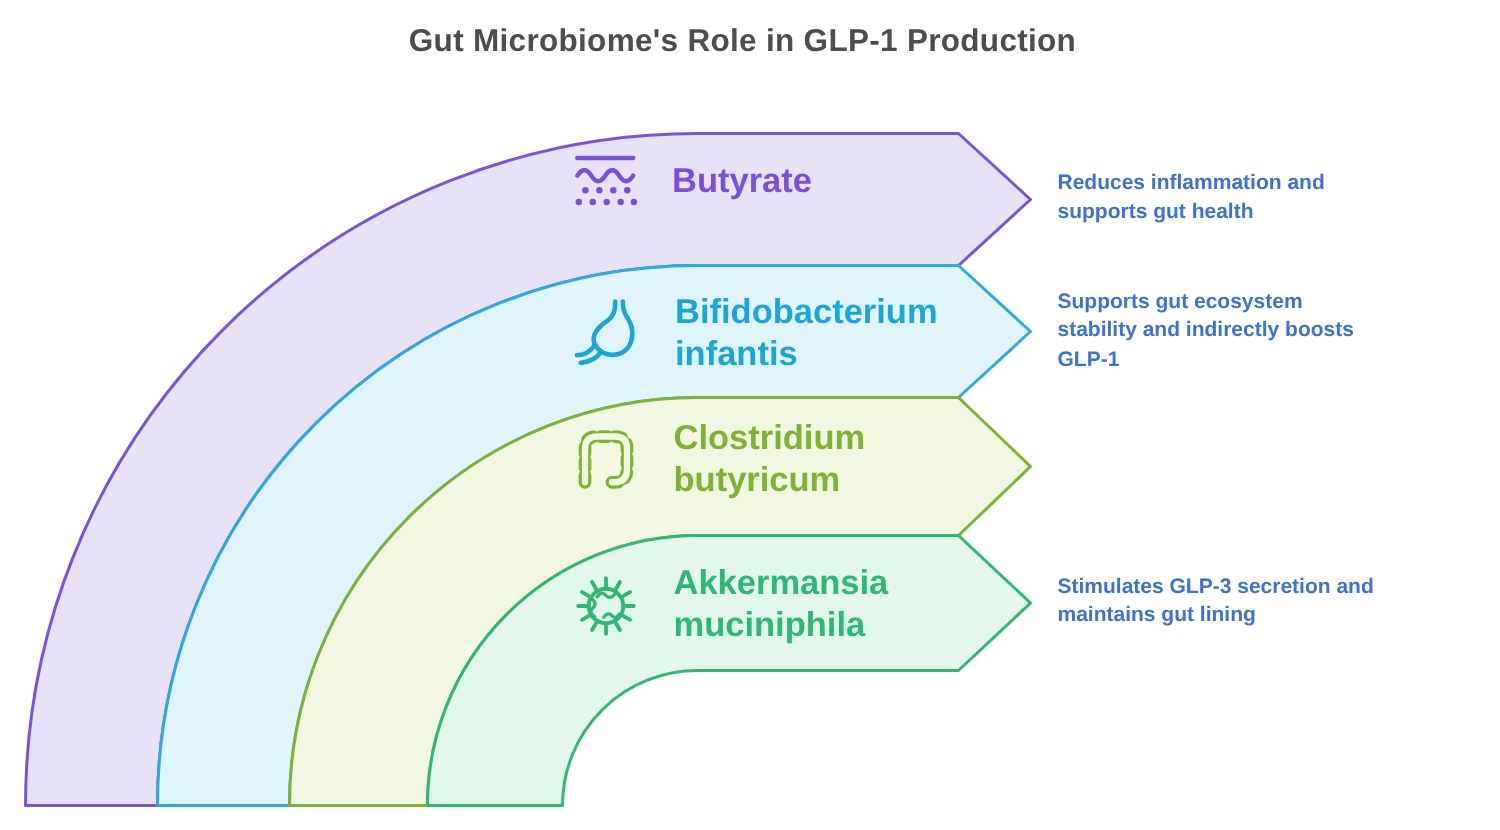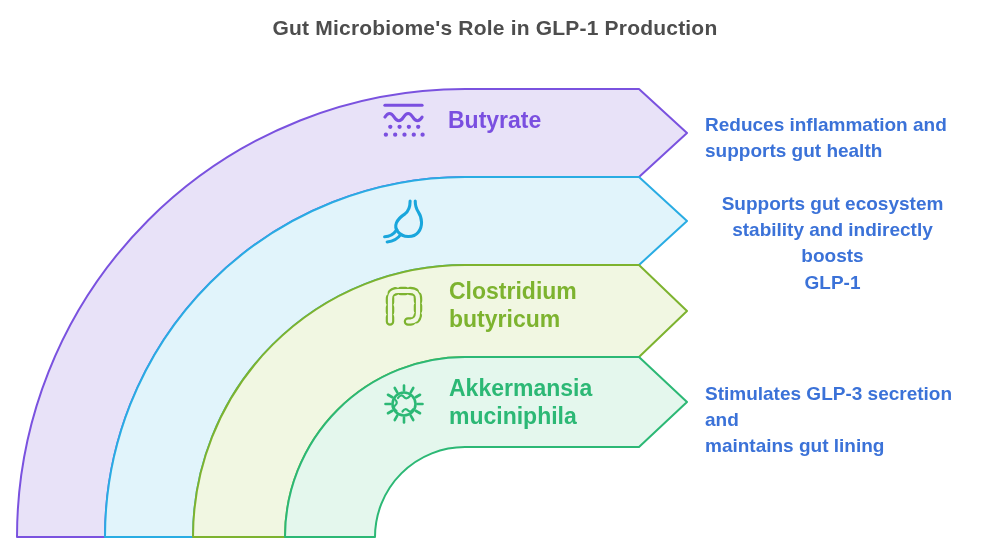--- a/index.html
+++ b/index.html
@@ -38,31 +38,31 @@
     font-size: 23px;
     font-weight: 600;
     line-height: 1.22;
     white-space: pre-line;
     max-width: 215px;
   }
   .desc {
     position: absolute;
     left: 705px;
     width: 255px;
-    font-size: 19px;
+    font-size: 14px;
     font-weight: 600;
     line-height: 1.38;
     white-space: pre-line;
   }
   .row-1 { top: 76px;  height: 89px; }
   .row-2 { top: 177px; height: 88px; }
   .row-3 { top: 265px; height: 80px; }
   .row-4 { top: 357px; height: 90px; }
   .desc-1 { top: 112px; }
-  .desc-2 { top: 191px; text-align: center; }
+  .desc-2 { top: 191px; }
   .desc-3 { top: 290px; }
   .desc-4 { top: 381px; }
 </style>
 </head>
 <body>
 
 <div class="stage">
 
   <div class="title" style="color: rgb(77, 77, 77);">Gut Microbiome's Role in GLP-1 Production</div>
 
@@ -107,20 +107,22 @@
 supports gut health</div>
 
   <div class="band-row row-2">
     <svg class="icon" width="49" height="49" viewBox="0 0 48 48">
       <g fill="none" stroke-linecap="round" stroke-linejoin="round" stroke-width="3" stroke="#19a6dc">
         <path d="M29.5 4 C29.5 10 28.5 13.5 24.5 16.5 C16 22 13 28.5 17.5 34 C22.5 40 32.5 40.5 37.5 34.5 C42 29 41.5 20.5 37.5 14.5 C35 11 34.5 8 34.5 4"></path>
         <path d="M16.5 32 C13.5 36.5 9 39 4.5 39"></path>
         <path d="M7 44 C12.5 43.5 17.5 41 20.5 36.5"></path>
       </g>
     </svg>
+    <div class="band-label" style="color: rgb(25, 166, 220);">Bifidobacterium
+infantis</div>
   </div>
   <div class="desc desc-2" style="color: rgb(59, 114, 216);">Supports gut ecosystem
 stability and indirectly boosts
 GLP-1</div>
 
   <div class="band-row row-3">
     <svg class="icon" width="48" height="48" viewBox="0 0 48 48">
       <g fill="none" stroke-linecap="round" stroke-linejoin="round">
         <path stroke-width="8.5" stroke-dasharray="4.5 5" d="M10 40.5 C10 33 10 22 10 18 Q10 10 18 10 L30 10 Q38 10 38 18 L38 32 Q38 40 30.5 40.5 L28 40.5" stroke="#7db32f"></path>
         <path stroke-width="4.2" d="M10 40.5 C10 33 10 22 10 18 Q10 10 18 10 L30 10 Q38 10 38 18 L38 32 Q38 40 30.5 40.5 L28 40.5" stroke="#f1f7e2"></path>

